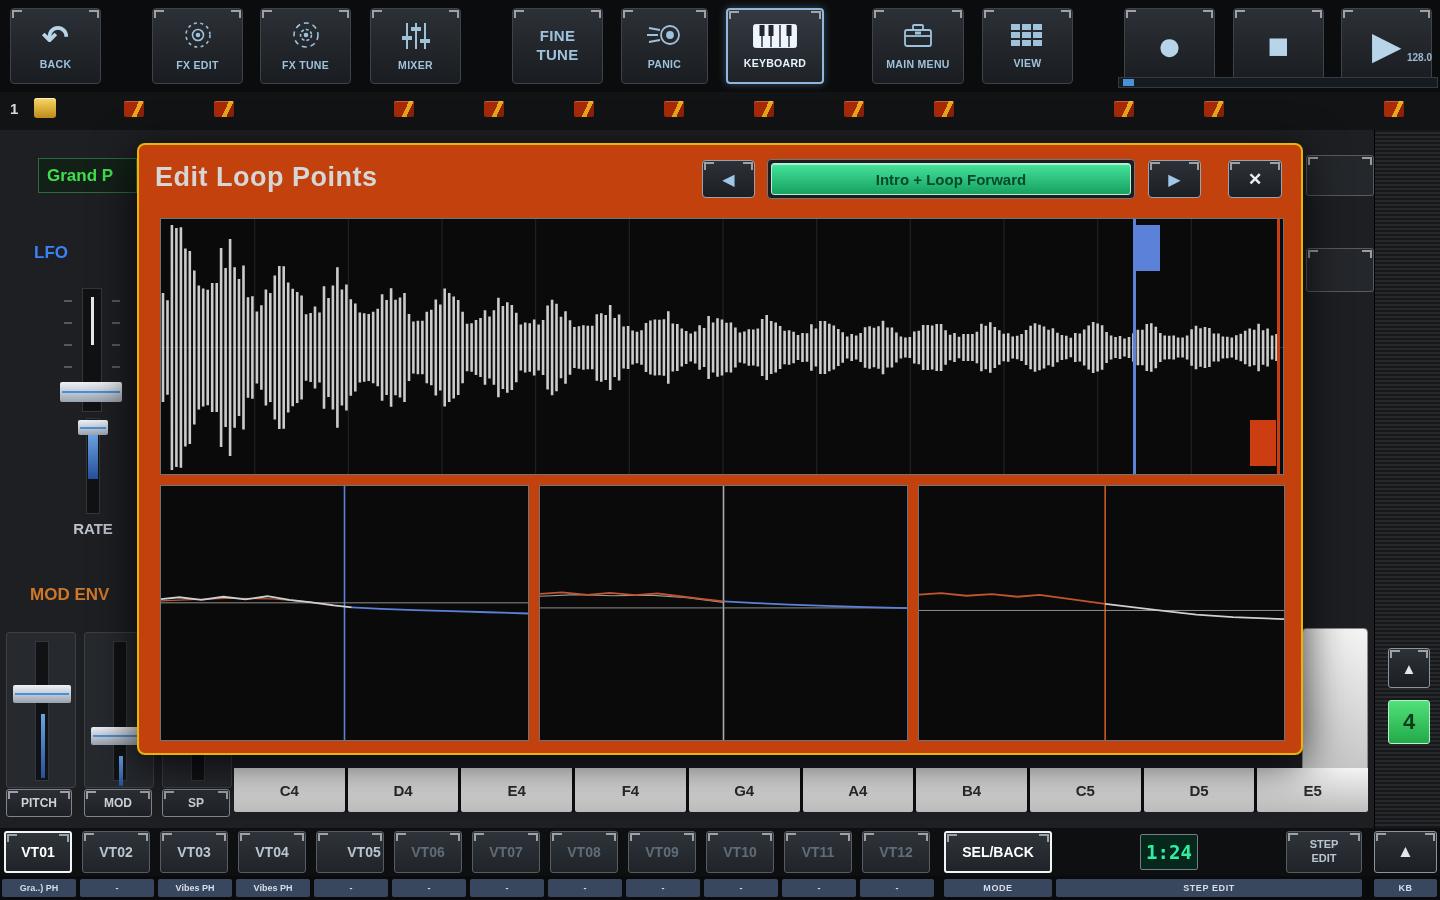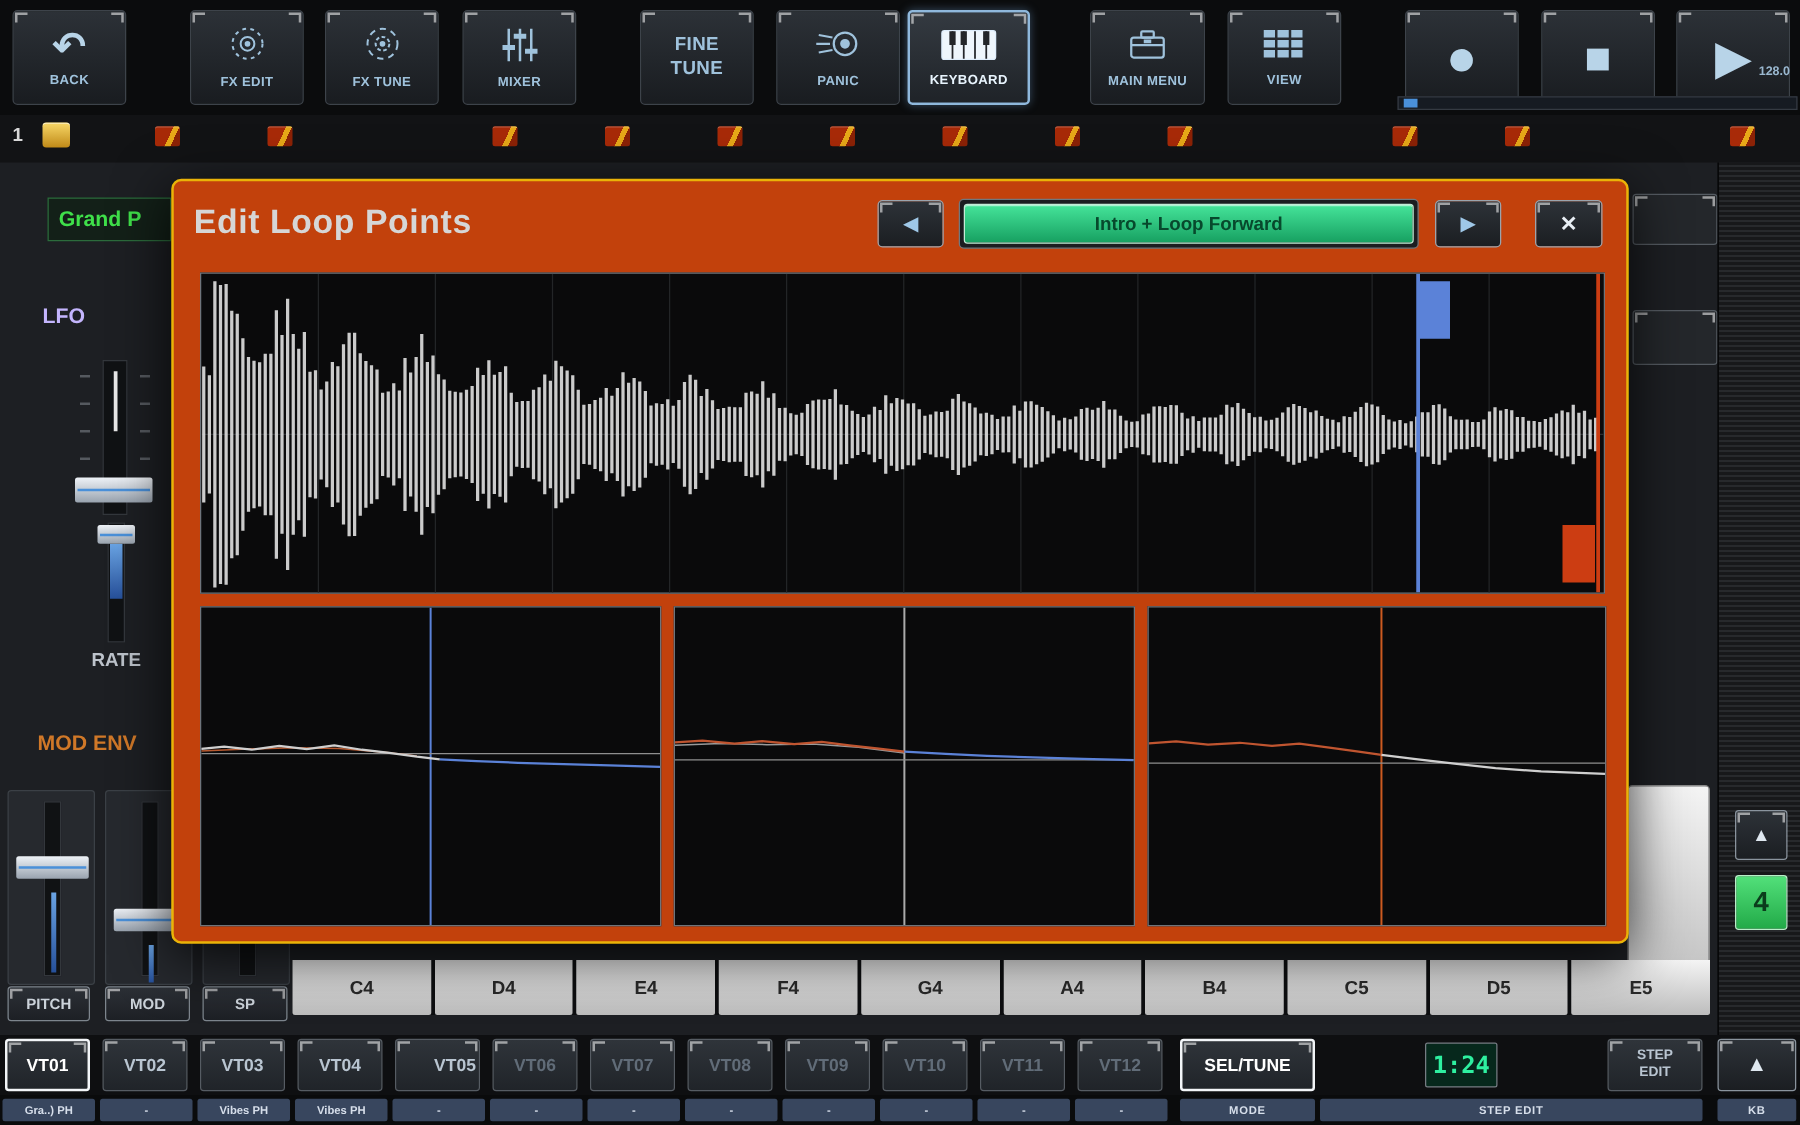--- a/index.html
+++ b/index.html
@@ -44,21 +44,21 @@
     box-shadow:inset 0 1px 0 rgba(255,255,255,.25); }
 
   
   .mainbody { position:absolute; left:0; top:130px; width:1440px; height:698px; background:#1d1f23; }
 
   
   .patch-box { position:absolute; left:38px; top:28px; width:99px; height:35px; background:#132018;
     border:1px solid #2c6b3c; display:flex; align-items:center; padding-left:8px; overflow:hidden; }
   .patch-name { color:#3fe04a; font-size:17px; font-weight:bold; white-space:nowrap; }
   .side-label { position:absolute; font-weight:bold; overflow:hidden; white-space:nowrap; }
-  .lfo-label { left:34px; top:113px; color:#c4b5fd; font-size:17px; }
+  .lfo-label { left:34px; top:113px; color:#3b82f6; font-size:17px; }
   .rate-label { left:58px; top:390px; width:70px; text-align:center; color:#bdc3cb; font-size:15px; }
   .modenv-label { left:30px; top:455px; width:107px; color:#d07828; font-size:17px; }
 
   .fader-track { position:absolute; background:#101214; border:1px solid #33373c; }
   .fader-cap { position:absolute; background:linear-gradient(#eef2f7,#99a3af); border-radius:2px; }
   .fader-cap::after { content:""; position:absolute; left:2px; right:2px; top:50%; height:2px; margin-top:-1px; background:#4a90d9; }
   .fader-fill-blue { position:absolute; background:linear-gradient(#6aa4e4,#26509a); }
   .tickmark { position:absolute; width:8px; height:2px; background:#55595f; }
 
   .mini-panel { position:absolute; background:#26292e; border:1px solid #3b4046; border-radius:3px; }
@@ -194,21 +194,21 @@
         </g>
           </svg>
       </span>
       <span class="lbl">MIXER</span>
     </div>
 
     <div class="tbtn tick textonly" style="left:512px;width:91px;">
       <span style="width:50px;">FINE TUNE</span>
     </div>
 
-    <div class="tbtn tick" style="left:621px;width:99px;align-items:center;">
+    <div class="tbtn tick" style="left:621px;width:87px;align-items:center;">
       <span class="glyph">
         <svg width="38" height="30" viewBox="0 0 38 30">
             <g stroke="#9fc2dc" fill="none" stroke-width="1.8">
           <circle cx="24" cy="14" r="9"></circle>
               <circle cx="24" cy="14" r="3" fill="#9fc2dc"></circle>
           <path d="M3 7 L14 9 M1 14 L12 14 M3 21 L14 19"></path>
         </g>
           </svg>
       </span>
       <span class="lbl">PANIC</span>
@@ -449,21 +449,21 @@
     <div class="vt-btn tick" style="left:238px;">VT04</div>
     <div class="vt-btn tick" style="left:316px;padding-left:28px;">VT05</div>
     <div class="vt-btn tick dim" style="left:394px;">VT06</div>
     <div class="vt-btn tick dim" style="left:472px;">VT07</div>
     <div class="vt-btn tick dim" style="left:550px;">VT08</div>
     <div class="vt-btn tick dim" style="left:628px;">VT09</div>
     <div class="vt-btn tick dim" style="left:706px;">VT10</div>
     <div class="vt-btn tick dim" style="left:784px;">VT11</div>
     <div class="vt-btn tick dim" style="left:862px;">VT12</div>
 
-    <div class="selmenu-btn tick">SEL/TUNE</div>
+    <div class="selmenu-btn tick">SEL/BACK</div>
     <div class="pos-display">1:24</div>
     <div class="stepedit-btn tick">STEP EDIT</div>
     <div class="sq-btn tick" style="left:1374px;top:3px;width:63px;height:42px;font-size:17px;">
       <span>▲</span>
     </div>
   </div>
 
   <div class="labelrow">
     <div class="trk-label" style="left:2px;">Gra..) PH</div>
     <div class="trk-label" style="left:80px;">-</div>

